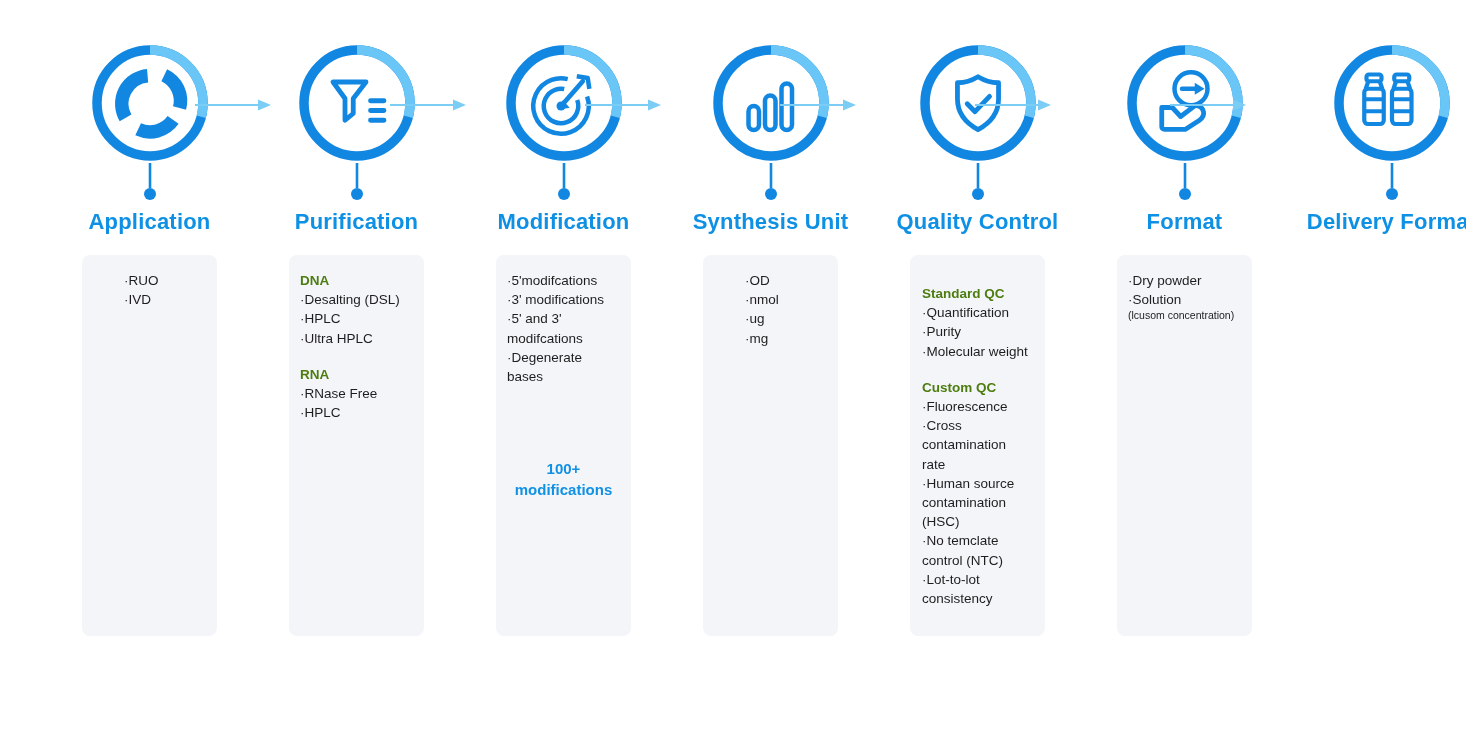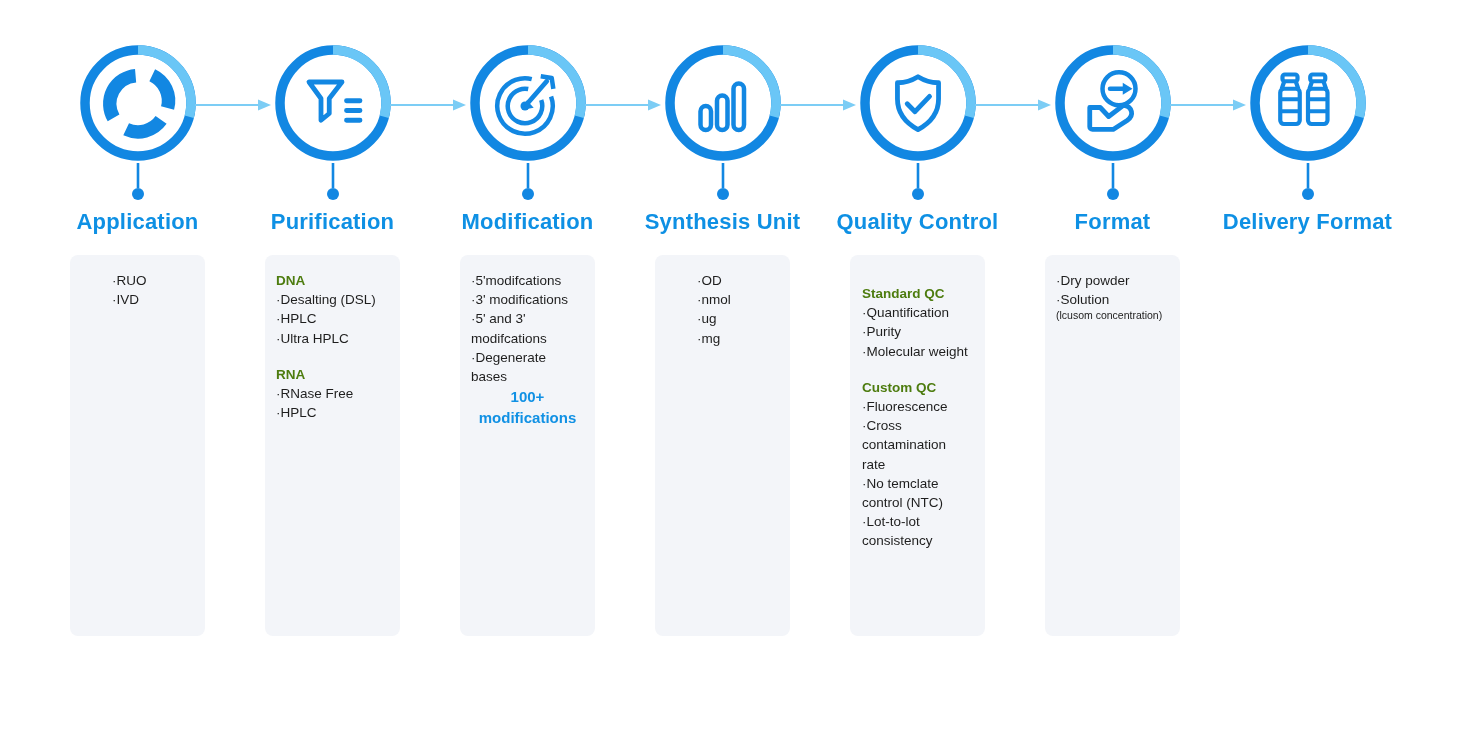--- a/index.html
+++ b/index.html
@@ -1,32 +1,32 @@
 <!DOCTYPE html>
 <html style="--primary: #1287e2; --primary-light: #6ac6f6; --arrow: #7ccdf5; --title: #0e90e4; --card-bg: #f3f5f9; --text: #1e1e1e; --highlight: #1191e4;"><head>
 <meta charset="utf-8">
 <style>
   html,body{margin:0;padding:0;background:#fff;}
   body{width:1466px;height:731px;overflow:hidden;font-family:"Liberation Sans",sans-serif;}
   #flow{position:relative;width:1466px;height:731px;background:#fff;}
-  .cols{display:flex;padding-left:40px;}
+  .cols{display:flex;padding-left:52px;gap:12px;}
   .col{width:195px;display:flex;flex-direction:column;align-items:center;flex:0 0 195px;}
   .ring{position:relative;width:118px;height:118px;margin-top:44px;}
   .ring>svg{position:absolute;left:0;top:0;width:118px;height:118px;overflow:visible;}
   .icon{position:absolute;left:50%;top:50%;transform:translate(-50%,-50%);width:72px;height:72px;}
   .icon svg{width:100%;height:100%;overflow:visible;}
   .stem{height:38px;margin-top:1px;}
   .title{margin-top:8px;font-size:22px;font-weight:bold;color:var(--title);white-space:nowrap;letter-spacing:.2px;}
   .card{margin-top:20px;width:135px;height:381px;background:var(--card-bg);border-radius:8px;
         box-sizing:border-box;padding:16px 11px;font-size:13.5px;line-height:19.2px;color:var(--text);}
   .card.indent{padding-left:42px;padding-right:5px;}
   .card.qc{padding-top:29px;padding-left:12px;padding-right:14px;}
   .group+.group{margin-top:17px;}
   .group-header{font-weight:bold;color:#4d7c0f;}
-  .highlight{text-align:center;font-weight:bold;color:var(--highlight);
+  .highlight{margin-top:72px;text-align:center;font-weight:bold;color:var(--highlight);
              font-size:15px;line-height:21px;}
   .highlight span{display:block;}
   .note{font-size:10.5px;line-height:13px;white-space:nowrap;color:#222;}
   .arrow{position:absolute;top:97px;width:78px;height:16px;}
   .arrow svg{width:78px;height:16px;display:block;}
   
   .st{stroke:var(--primary);fill:none;}
   .fl{fill:var(--primary);stroke:none;}
   .wfill{fill:#fff;}
   .lt{stroke:var(--primary-light);fill:none;}
@@ -171,20 +171,21 @@
           <div class="group">
             <div class="group-header">Standard QC</div>
             <div class="card-item">·Quantification</div>
             <div class="card-item">·Purity</div>
             <div class="card-item">·Molecular weight</div>
           </div>
           <div class="group">
             <div class="group-header">Custom QC</div>
             <div class="card-item">·Fluorescence</div>
             <div class="card-item">·Cross contamination rate</div>
+            <div class="card-item">·Human source contamination (HSC)</div>
             <div class="card-item">·No temclate control (NTC)</div>
             <div class="card-item">·Lot-to-lot consistency</div>
           </div>
         </div>
       </div>
       <div class="col">
         <div class="ring">
           <svg viewBox="0 0 118 118">
             <circle class="st wfill" cx="59" cy="59" r="53" stroke-width="9.5" style="fill:#fff"></circle>
             <path class="lt" stroke-width="9.5" d="M59 6 A53 53 0 0 1 110.2 72.7"></path>

